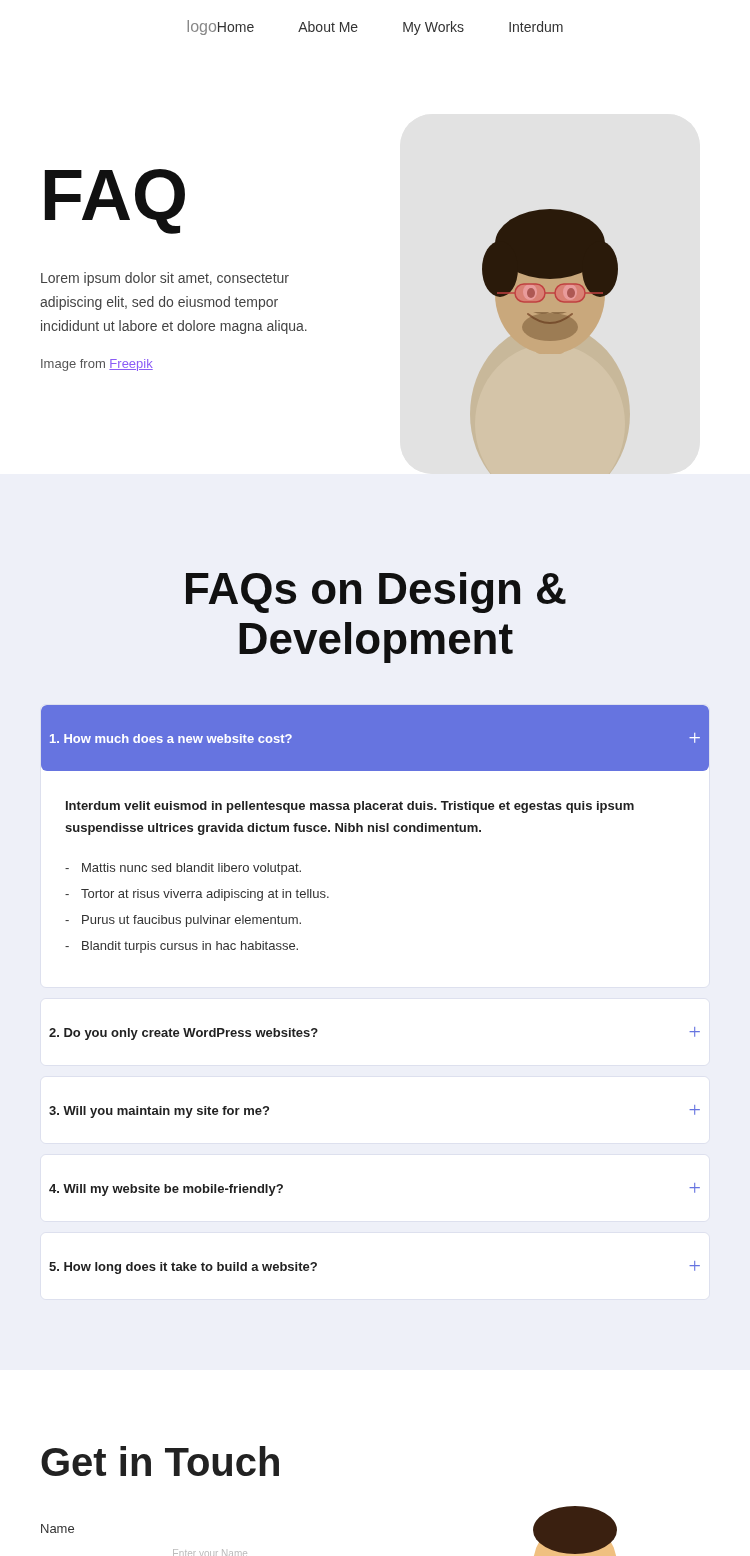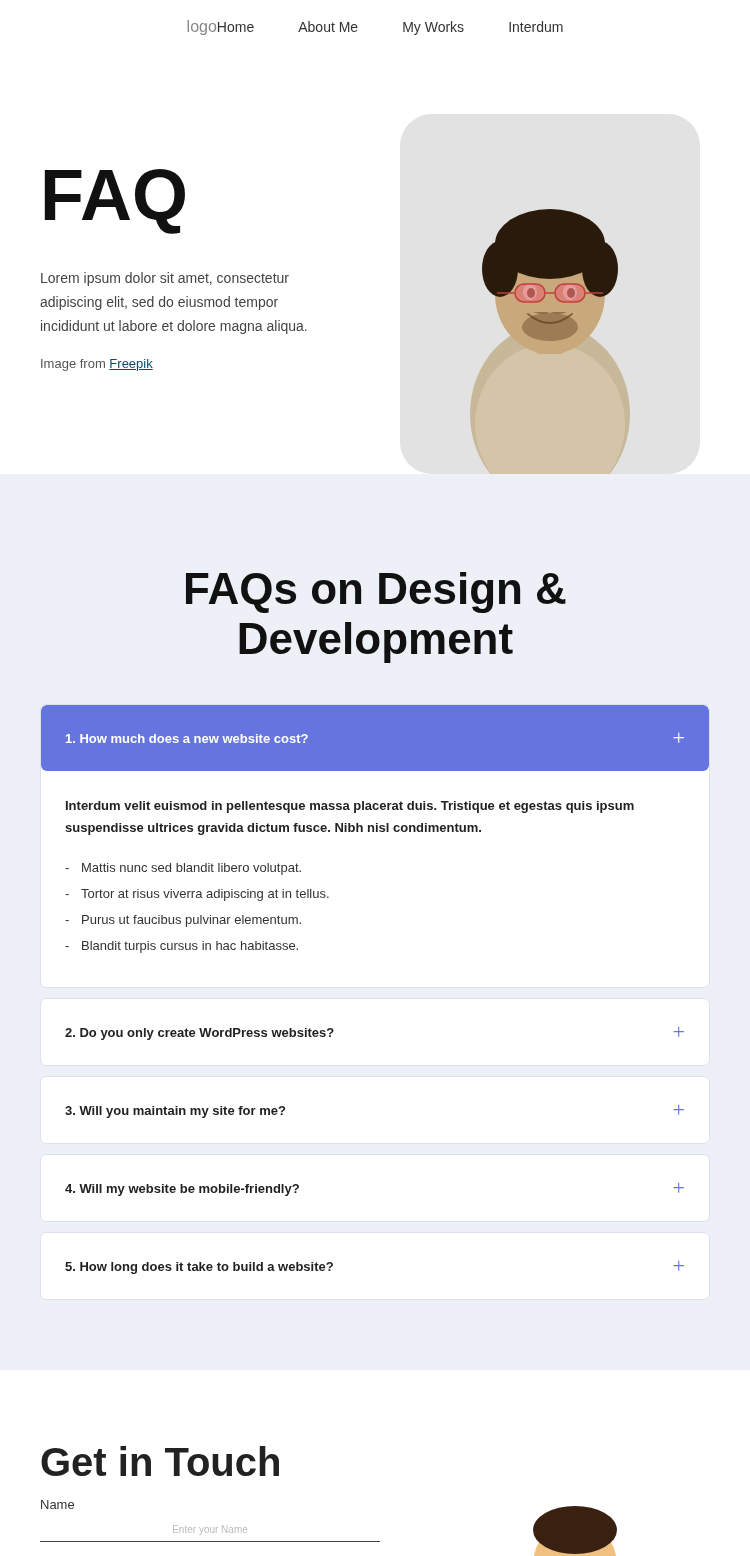--- a/index.html
+++ b/index.html
@@ -18,21 +18,21 @@
 
     
     .hero {
       display: flex; align-items: flex-start; justify-content: space-between;
       padding: 60px 40px 0 40px; background: #fff; min-height: 370px;
     }
     .hero-text { flex: 1; padding-top: 40px; }
     .hero-text h1 { font-size: 72px; font-weight: 700; font-family: sans-serif; color: #111; margin-bottom: 31px; }
     .hero-text p { font-size: 14px; line-height: 1.7; color: #444; max-width: 300px; margin-bottom: 18px; font-family: sans-serif; }
     .hero-text .image-credit { font-size: 13px; color: #555; font-family: sans-serif; }
-    .hero-text .image-credit a { color: #0c4a6e; }
+    .hero-text .image-credit a { color: #8b5cf6; }
 
     .hero-image-wrap {
       width: 300px; height: 360px; border-radius: 32px; overflow: hidden;
       background: #e8e8e8; flex-shrink: 0; margin-right: 10px;
       display: flex; align-items: center; justify-content: center;
     }
 
     
     .faq-section {
       background: #eef0f8; padding: 60px 40px 60px 40px; margin-top: 0;
@@ -44,21 +44,21 @@
     }
 
     
     .faq-item {
       border: 1px solid #dde0ee; border-radius: 6px; margin-bottom: 10px;
       background: #fff; overflow: hidden;
     }
     .faq-item.active { background: #fff; }
     .faq-header {
       display: flex; align-items: center; justify-content: space-between;
-      padding: 20px 24px; cursor: pointer;
+      padding: 20px 8px; cursor: pointer;
       background: #6674e0; color: #fff; border-radius: 6px;
     }
     .faq-item:not(.active) .faq-header {
       background: #fff; color: #222; border-radius: 6px;
     }
     .faq-header-text { font-size: 13px; font-weight: 600; font-family: sans-serif; }
     .faq-plus {
       font-size: 22px; font-weight: 300; color: inherit; flex-shrink: 0;
     }
     .faq-item:not(.active) .faq-plus { color: #6674e0; }
@@ -68,21 +68,21 @@
     }
     .faq-item.active .faq-body { display: block; }
     .faq-body p { font-size: 13px; line-height: 1.7; color: #222; font-weight: 700; margin-bottom: 16px; }
     .faq-body ul { list-style: none; padding: 0; }
     .faq-body ul li { font-size: 13px; color: #333; line-height: 2; padding-left: 16px; position: relative; }
     .faq-body ul li::before { content: "- "; position: absolute; left: 0; }
 
     
     .contact-section { background: #fff; padding: 70px 40px 60px; display: flex; align-items: flex-start; justify-content: space-between; }
     .contact-form { flex: 1; max-width: 340px; }
-    .contact-form h2 { font-size: 40px; font-weight: 700; margin-bottom: 12px; font-family: sans-serif; }
+    .contact-form h2 { font-size: 40px; font-weight: 700; margin-bottom: 36px; font-family: sans-serif; }
     .form-group { margin-bottom: 22px; }
     .form-group label { font-size: 13px; font-family: sans-serif; color: #333; display: block; margin-bottom: 6px; }
     .form-group input {
       width: 100%; border: none; border-bottom: 1.5px solid #444;
       font-size: 10px; padding: 6px 0; outline: none; font-family: sans-serif;
       color: #999;
       text-align: center;
     }
     .form-group input::placeholder { color: #bbb; }
 

